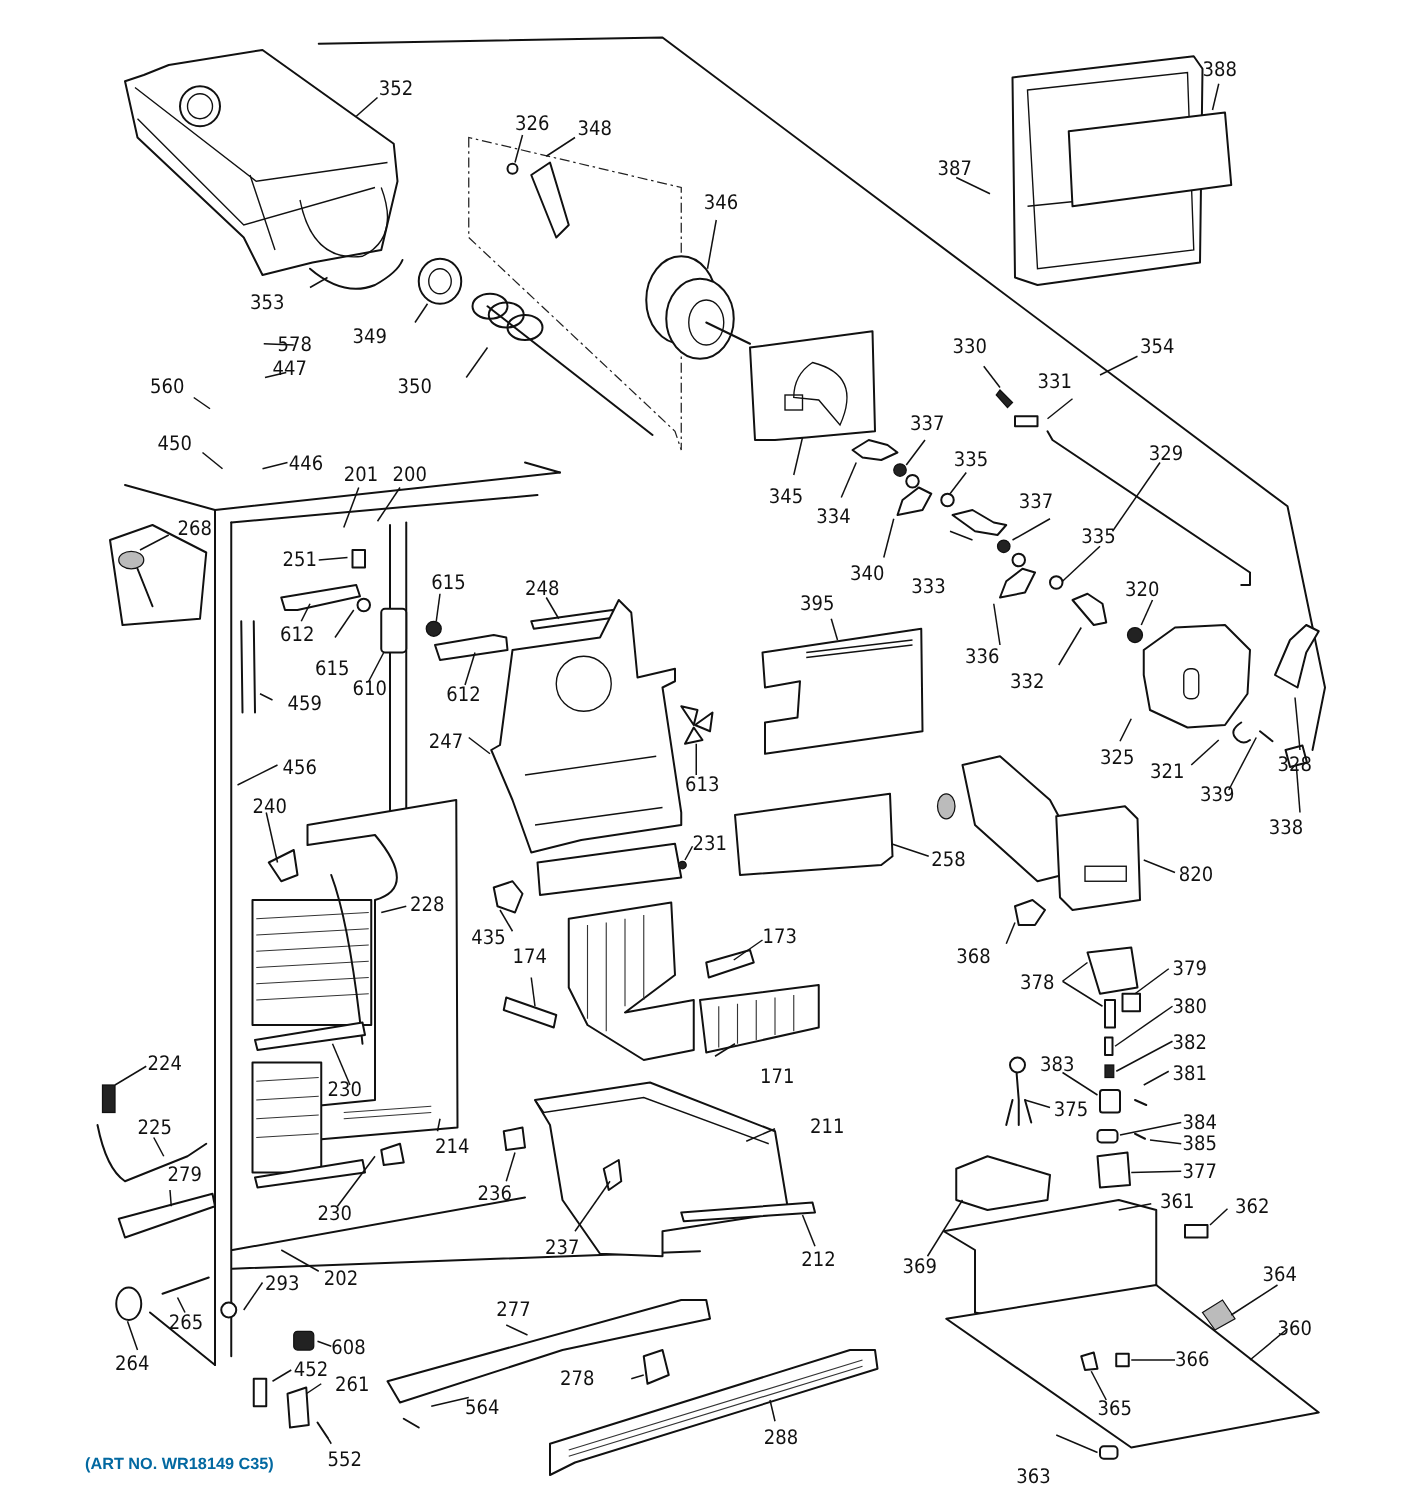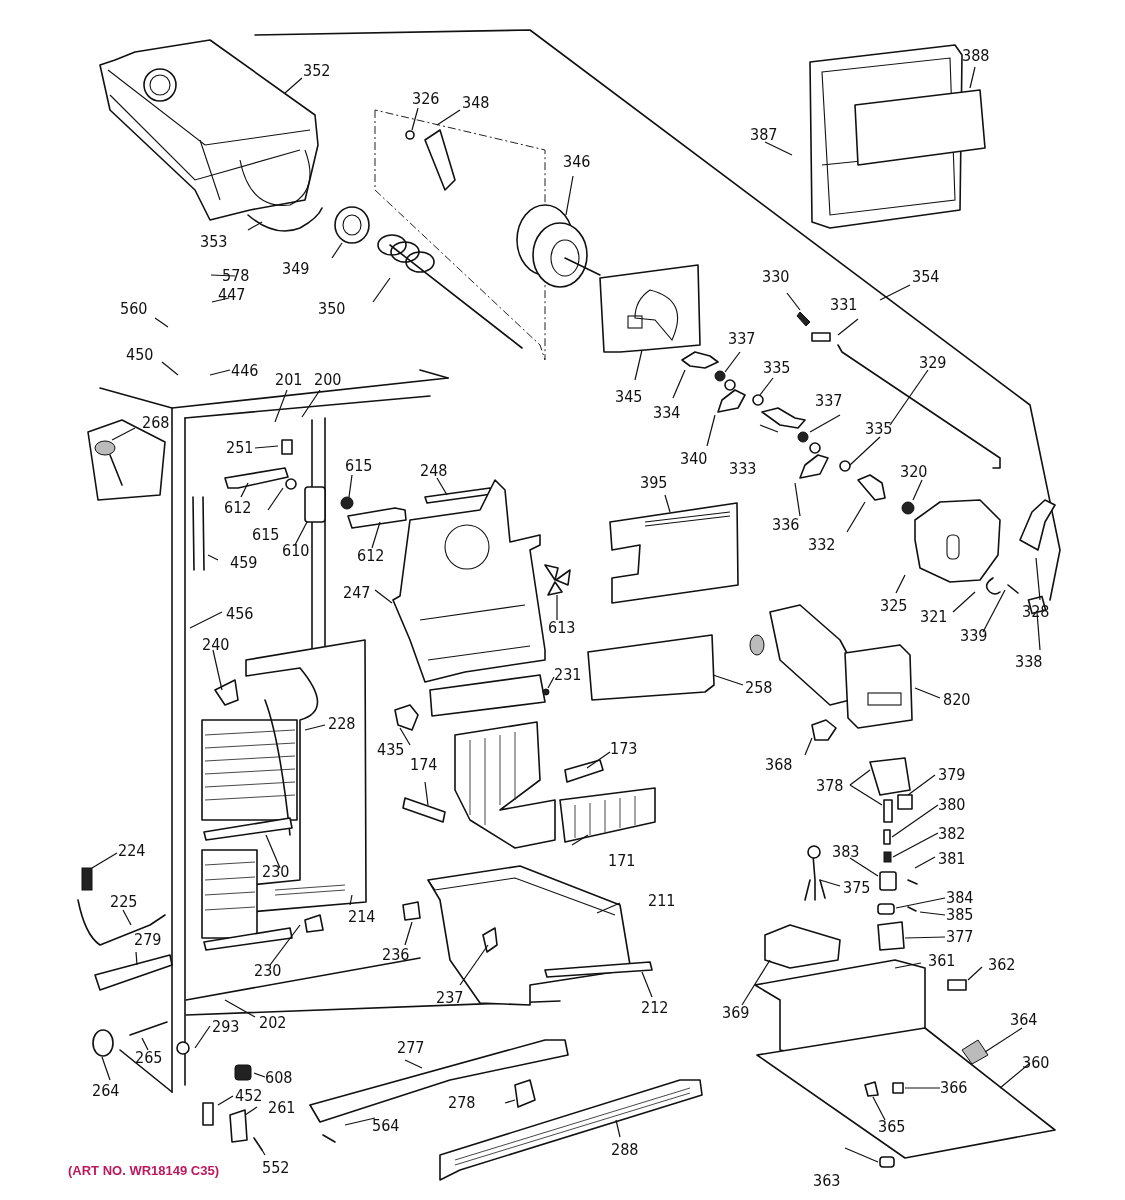--- a/index.html
+++ b/index.html
@@ -9,21 +9,21 @@
   .ln { stroke: #111; stroke-width: 1.6; fill: none; stroke-linecap: round; stroke-linejoin: round; }
   .thin { stroke: #111; stroke-width: 1.1; fill: none; }
   .dash { stroke: #222; stroke-width: 1; fill: none; stroke-dasharray: 8 3 2 3; }
   .part { stroke: #111; stroke-width: 1.6; fill: #fff; stroke-linejoin: round; }
   .dark { fill: #222; stroke: #111; stroke-width: 1; }
   .grey { fill: #bbb; stroke: #111; stroke-width: 1; }
   .leader { stroke: #111; stroke-width: 1.2; fill: none; }
   .lbl { font-family: "DejaVu Sans Condensed", "DejaVu Sans", sans-serif; font-size: 16px; fill: #111; }
   .hatch { stroke: #333; stroke-width: 0.9; }
   #art-no { position: absolute; left: 68px; top: 1163px; font-family: "Liberation Sans", sans-serif;
-            font-weight: bold; font-size: 13px; color: #be185d; }
+            font-weight: bold; font-size: 13px; color: #0369a1; }
 </style>
 </head>
 <body>
 
 <svg id="diagram" viewBox="0 0 1125 1200">
 
   <g>
     <path class="ln" d="M255,35 L530,30 L1030,405 L1060,550 L1050,600"></path>
     <path class="dash" d="M375,110 L375,190 L540,345 L545,360 L545,150 Z"></path>
   </g>

